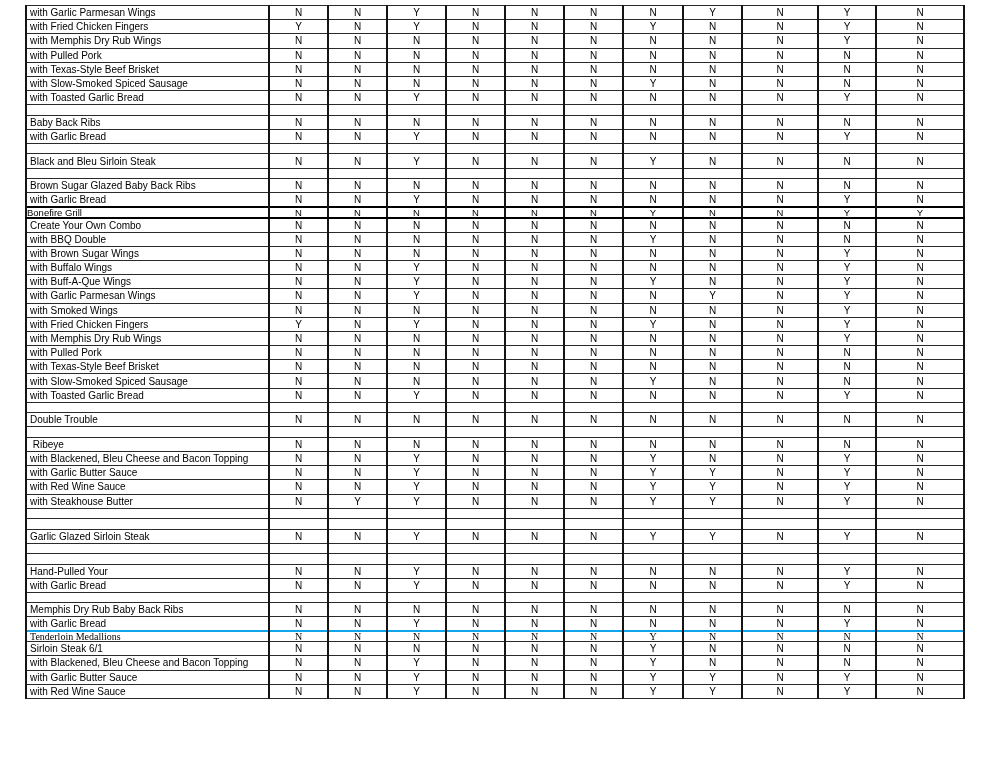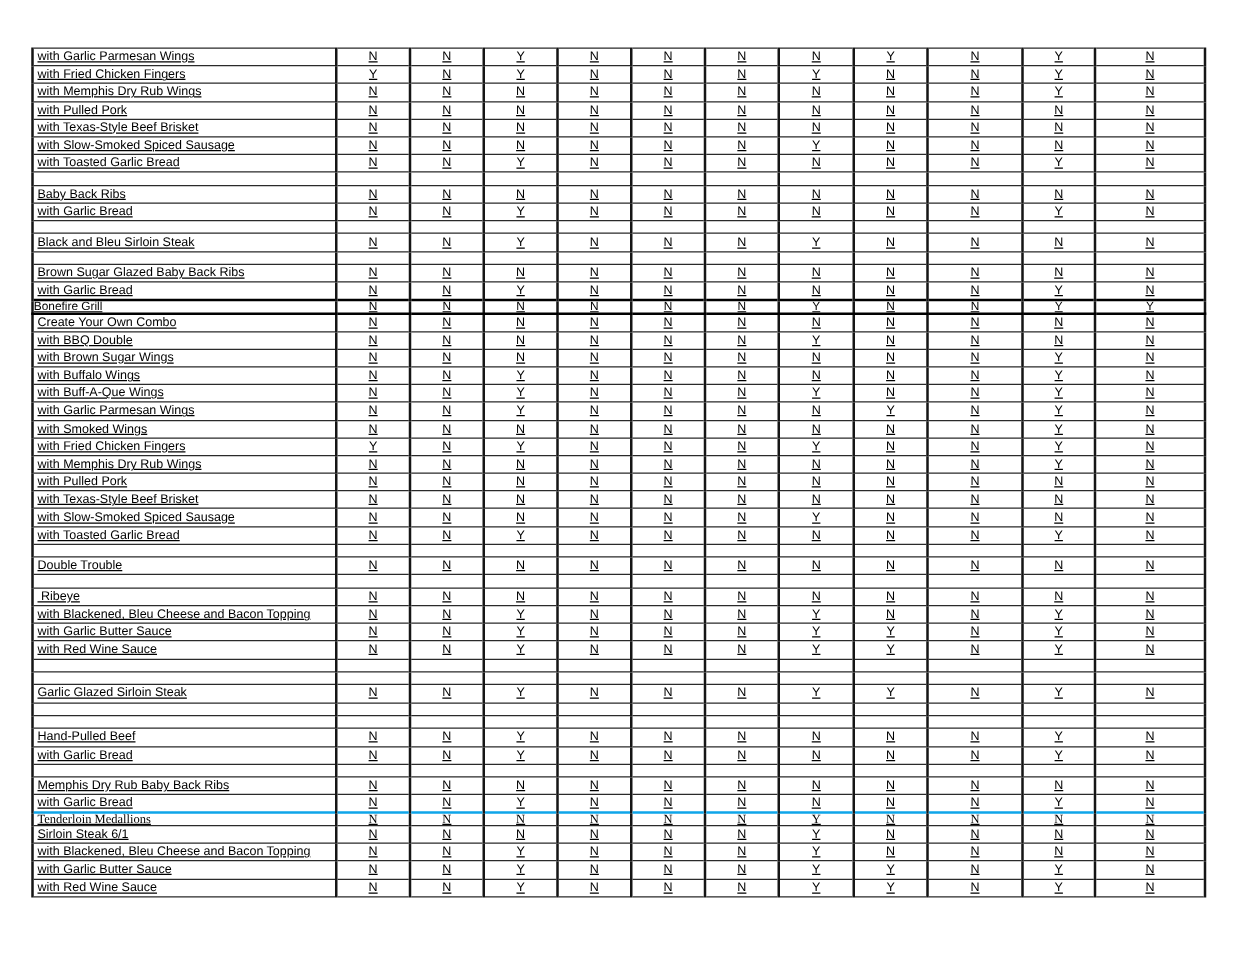--- a/index.html
+++ b/index.html
@@ -12,25 +12,24 @@
     width: 1000px;
     height: 773px;
     background: #ffffff;
     overflow: hidden;
     font-family: "Liberation Sans", sans-serif;
     color: #000000;
   }
   table.allergen-table {
     position: absolute;
     left: 25px;
-    top: 38px;
+    top: 5px;
     width: 938px;
     border-collapse: collapse;
     table-layout: fixed;
-    text-decoration: underline;
   }
   td {
     border-top: 1px solid #2a2a2a;
     border-bottom: 1px solid #2a2a2a;
     border-left: 2px solid #151515;
     border-right: 2px solid #151515;
     padding: 0;
     font-size: 10px;
     line-height: 11px;
     overflow: hidden;
@@ -576,20 +575,34 @@
           <td class="cell-value">Y</td>
           <td class="cell-value">N</td>
           <td class="cell-value">N</td>
           <td class="cell-value">N</td>
           <td class="cell-value">Y</td>
           <td class="cell-value">Y</td>
           <td class="cell-value">N</td>
           <td class="cell-value">Y</td>
           <td class="cell-value">N</td>
         </tr>
+        <tr class="row-item">
+          <td class="cell-label">with Steakhouse Butter</td>
+          <td class="cell-value">N</td>
+          <td class="cell-value">Y</td>
+          <td class="cell-value">Y</td>
+          <td class="cell-value">N</td>
+          <td class="cell-value">N</td>
+          <td class="cell-value">N</td>
+          <td class="cell-value">Y</td>
+          <td class="cell-value">Y</td>
+          <td class="cell-value">N</td>
+          <td class="cell-value">Y</td>
+          <td class="cell-value">N</td>
+        </tr>
         <tr class="row-blank">
           <td class="cell-label"></td>
           <td class="cell-value"></td>
           <td class="cell-value"></td>
           <td class="cell-value"></td>
           <td class="cell-value"></td>
           <td class="cell-value"></td>
           <td class="cell-value"></td>
           <td class="cell-value"></td>
           <td class="cell-value"></td>
@@ -647,21 +660,21 @@
           <td class="cell-value"></td>
           <td class="cell-value"></td>
           <td class="cell-value"></td>
           <td class="cell-value"></td>
           <td class="cell-value"></td>
           <td class="cell-value"></td>
           <td class="cell-value"></td>
           <td class="cell-value"></td>
         </tr>
         <tr class="row-item">
-          <td class="cell-label">Hand-Pulled Beef</td>
+          <td class="cell-label">Hand-Pulled Your</td>
           <td class="cell-value">N</td>
           <td class="cell-value">N</td>
           <td class="cell-value">Y</td>
           <td class="cell-value">N</td>
           <td class="cell-value">N</td>
           <td class="cell-value">N</td>
           <td class="cell-value">N</td>
           <td class="cell-value">N</td>
           <td class="cell-value">N</td>
           <td class="cell-value">Y</td>

